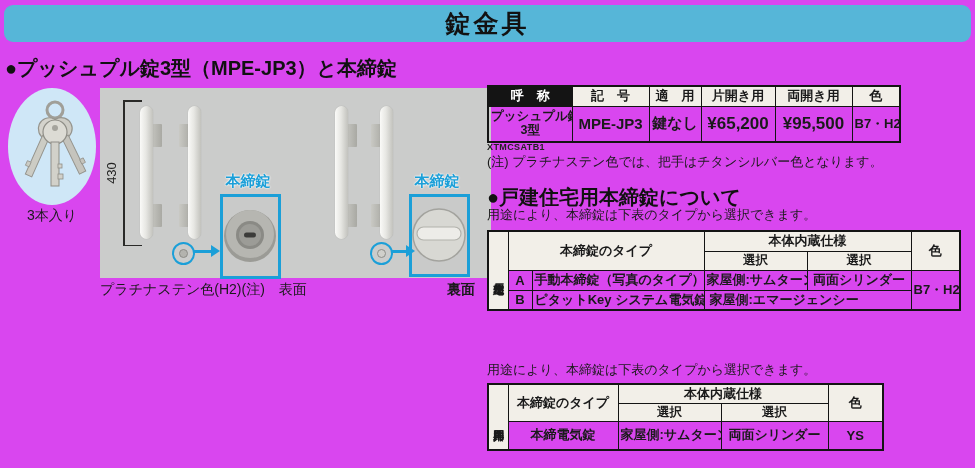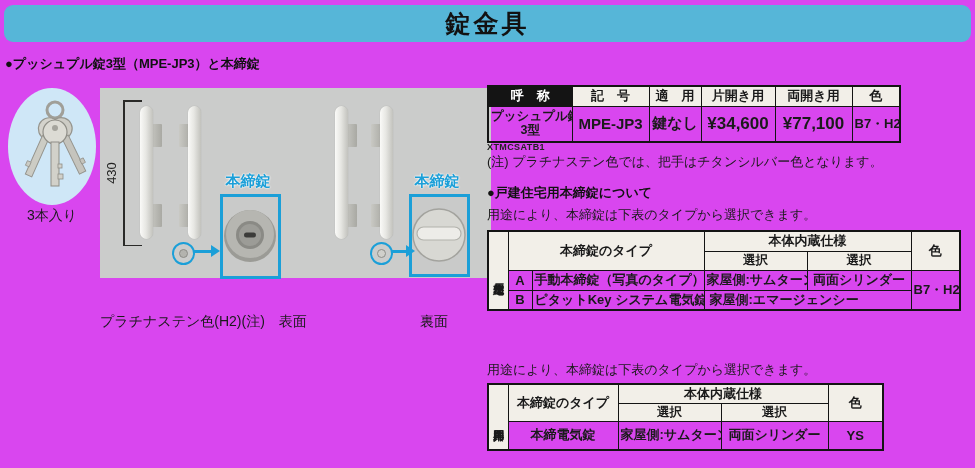--- a/index.html
+++ b/index.html
@@ -6,21 +6,21 @@
   #canvas{position:relative;width:975px;height:468px;background:#d946ef;overflow:hidden;
           font-family:"Liberation Sans","DejaVu Sans",sans-serif;color:#1a1a1a;}
   .abs{position:absolute;}
 
   
   .topbar{left:4px;top:5px;width:967px;height:37px;background:#56b6d8;border-radius:9px;}
   .topbar-title{left:0;right:0;top:0;height:37px;line-height:37px;text-align:center;
                 font-size:25px;font-weight:bold;letter-spacing:3px;color:#121212;}
   .topbar-note{right:12px;top:0;height:37px;line-height:37px;font-size:12.5px;font-weight:bold;color:#121212;}
 
-  .sec-heading{font-size:13px;font-weight:bold;color:#111;white-space:nowrap;}
+  .sec-heading{font-size:20px;font-weight:bold;color:#111;white-space:nowrap;}
   .desc{font-size:13px;color:#1a1a1a;white-space:nowrap;}
 
   
   .keys-ellipse{left:8px;top:88px;width:88px;height:117px;background:#cfe7f7;border-radius:50%;}
   .keys-label{left:4px;top:207px;width:96px;text-align:center;font-size:14px;}
 
   
   .photo{width:198px;height:190px;background:#cbcccb;}
   .bar{position:absolute;width:13px;height:133px;border-radius:6.5px;z-index:2;
        background:linear-gradient(90deg,#fafaf8,#e7e7e3 45%,#c2c2bd);box-shadow:0 0 1px #9a9a95;}
@@ -31,21 +31,21 @@
            text-align:center;font-size:13px;transform:rotate(-90deg);color:#222;}
   .dcircle{position:absolute;width:19px;height:19px;border:2.5px solid #1b9fd8;border-radius:50%;z-index:3;}
   .lockdot{position:absolute;left:4.5px;top:4.5px;width:9px;height:9px;border-radius:50%;
            background:#b3b3ae;border:1px solid #8d8d88;box-sizing:border-box;}
   .arrow-line{position:absolute;height:3px;background:#1b9fd8;z-index:3;}
   .arrow-head{position:absolute;width:0;height:0;border-top:6.5px solid transparent;
               border-bottom:6.5px solid transparent;border-left:9px solid #1b9fd8;z-index:3;}
   .dbox{position:absolute;border:3px solid #1b9fd8;background:#c9cac9;z-index:2;}
   .dbox-label{position:absolute;text-align:center;font-size:15px;font-weight:bold;color:#1b9fd8;
               text-shadow:0 0 2px #fff,0 0 2px #fff;z-index:4;white-space:nowrap;}
-  .caption{font-size:14px;color:#1a1a1a;white-space:nowrap;margin-top:32px;}
+  .caption{font-size:14px;color:#1a1a1a;white-space:nowrap;}
 
   
   table.tbl{border-collapse:collapse;table-layout:fixed;border:2.5px solid #141414;}
   table.tbl td,table.tbl th{border:1.6px solid #141414;padding:0 2px;text-align:center;
                             vertical-align:middle;overflow:hidden;white-space:nowrap;}
   .hdr{background:#f2efe8;font-weight:bold;font-size:13px;}
   .hdr-dark{background:#141414;color:#fff;font-weight:bold;font-size:13px;}
   .vlabel{background:#f2efe8;font-weight:bold;font-size:11px;}
   .vlabel span{writing-mode:vertical-rl;text-orientation:upright;line-height:1;display:inline-block;}
   .cell-b13{font-size:13px;font-weight:bold;}
@@ -136,21 +136,21 @@
     <div class="arrow-head" style="left:113px;top:157px;"></div>
 
     <div class="dbox-label" style="left:110px;top:84px;width:68px;">本締錠</div>
     <div class="dbox" style="left:116px;top:106px;width:55px;height:77px;">
       <svg width="55" height="77" viewBox="0 0 55 77">
         <circle cx="27" cy="38" r="26" fill="#d8d8d3" stroke="#a3a39e" stroke-width="1.5"></circle>
         <rect x="5" y="30" width="44" height="13" rx="6.5" fill="#edece8" stroke="#b2b2ac" stroke-width="1.2"></rect>
       </svg>
     </div>
   </div>
-  <div class="abs caption" style="left:420px;top:281px;width:55px;text-align:left;">裏面</div>
+  <div class="abs caption" style="left:420px;top:281px;width:55px;text-align:right;font-weight:bold;">裏面</div>
 
   <table class="abs tbl" style="left:487px;top:85px;width:412px;">
     <colgroup>
         <col style="width:84px">
         <col style="width:77px">
         <col style="width:52px">
       <col style="width:74px">
         <col style="width:77px">
         <col style="width:48px">
       </colgroup>
@@ -163,22 +163,22 @@
       <th class="hdr">両開き用</th>
       <th class="hdr">色</th>
     </tr>
     <tr style="height:36px">
       <td class="cell-name">
         <span>プッシュプル錠</span><br>
         <span>3型</span>
       </td>
       <td class="cell-b13" style="font-size:15px">MPE-JP3</td>
       <td class="cell-b13" style="font-size:15px">鍵なし</td>
-      <td class="cell-price">¥34,600</td>
-      <td class="cell-price">¥77,100</td>
+      <td class="cell-price">¥65,200</td>
+      <td class="cell-price">¥95,500</td>
       <td class="cell-b13">B7・H2</td>
     </tr>
   </tbody>
     </table>
   <div class="abs refcode" style="left:487px;top:142px;">XTMCSATB1</div>
   <div class="abs sec-heading" style="left:487px;top:184px;">●戸建住宅用本締錠について</div>
 
   <div class="abs desc" style="left:487px;top:153px;">(注) プラチナステン色では、把手はチタンシルバー色となります。</div>
   <div class="abs desc" style="left:487px;top:206px;">用途により、本締錠は下表のタイプから選択できます。</div>
 

